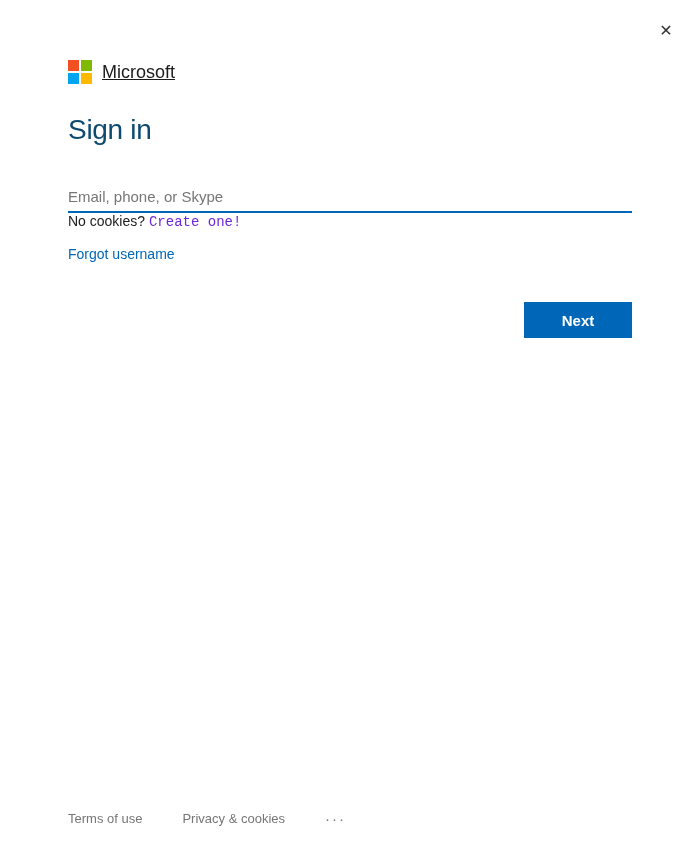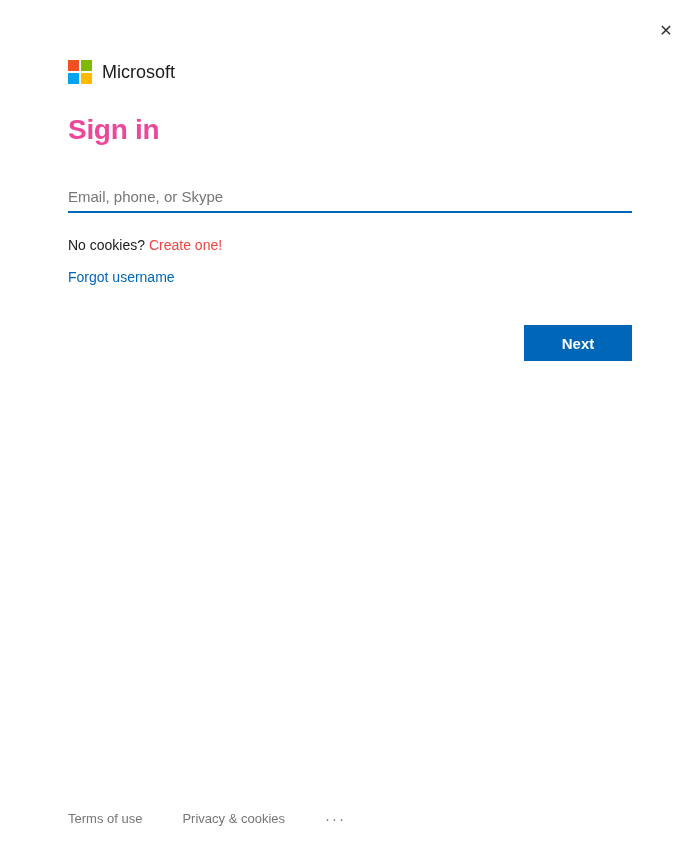--- a/index.html
+++ b/index.html
@@ -72,32 +72,32 @@
     .sq-red { background: #f25022; }
     .sq-green { background: #7fba00; }
     .sq-blue { background: #00a4ef; }
     .sq-yellow { background: #ffb900; }
 
     .brand-name {
       font-size: 18px;
       font-weight: 400;
       color: #1b1b1b;
       letter-spacing: 0;
+      text-decoration: underline;
     }
 
     .title {
       font-size: 28px;
-      font-weight: 700;
-      color: #ec4899;
+      font-weight: 400;
+      color: #0c4a6e;
       margin-bottom: 36px;
       letter-spacing: -0.3px;
     }
 
     .input-group {
-      margin-bottom: 24px;
       position: relative;
     }
 
     .email-input {
       width: 100%;
       border: none;
       border-bottom: 2px solid #0067b8;
       outline: none;
       font-size: 15px;
       color: #1b1b1b;
@@ -110,24 +110,25 @@
       color: #767676;
     }
 
     .no-account {
       font-size: 14px;
       color: #1b1b1b;
       margin-bottom: 16px;
     }
 
     .create-link {
-      color: #ef4444;
+      color: #6d28d9;
       text-decoration: none;
       font-size: 14px;
       cursor: pointer;
+      font-family: Liberation Mono, monospace;
     }
 
     .forgot-link {
       display: block;
       color: #0067b8;
       text-decoration: none;
       font-size: 14px;
       cursor: pointer;
       margin-bottom: 40px;
     }

